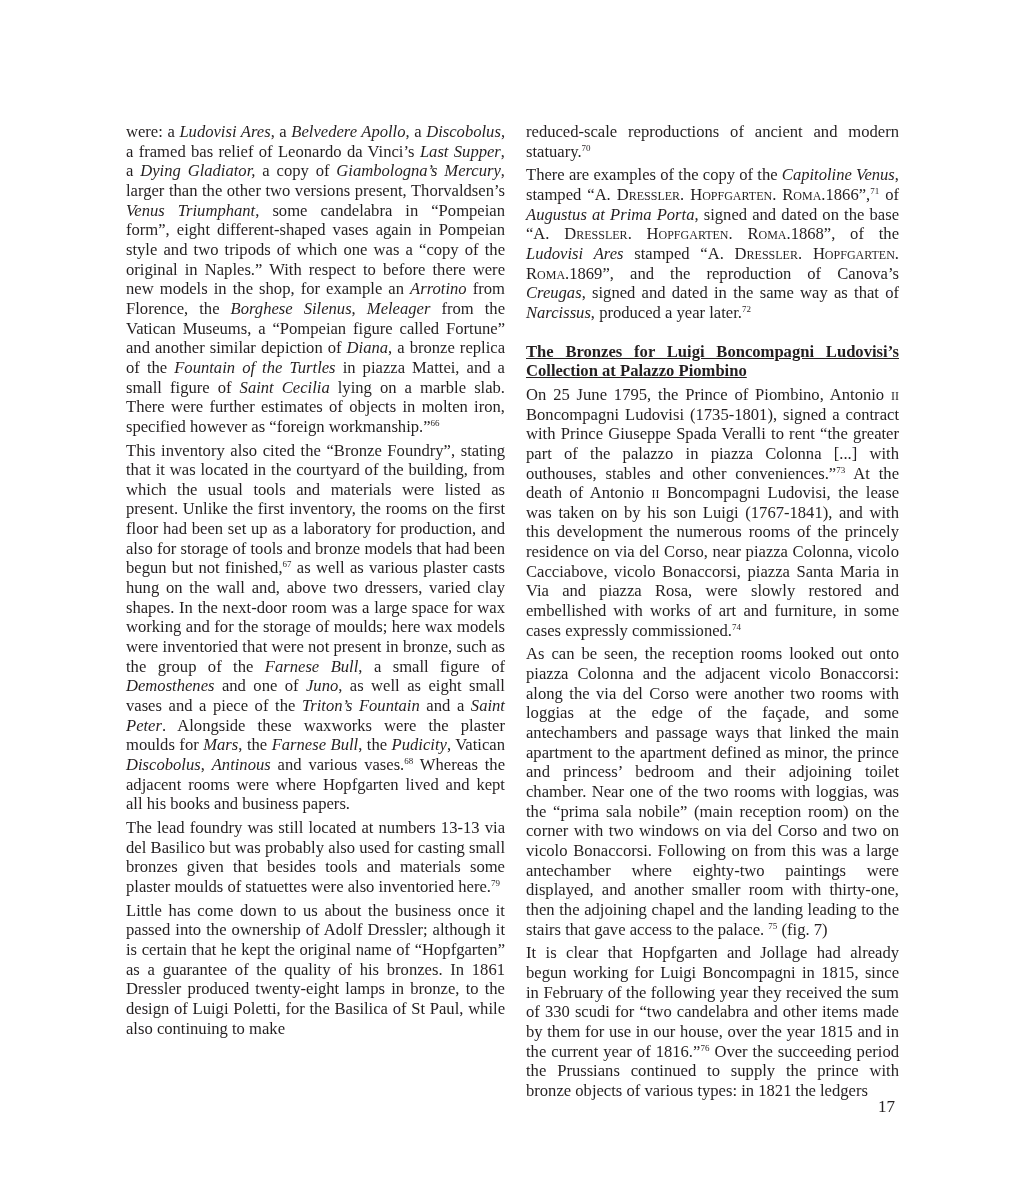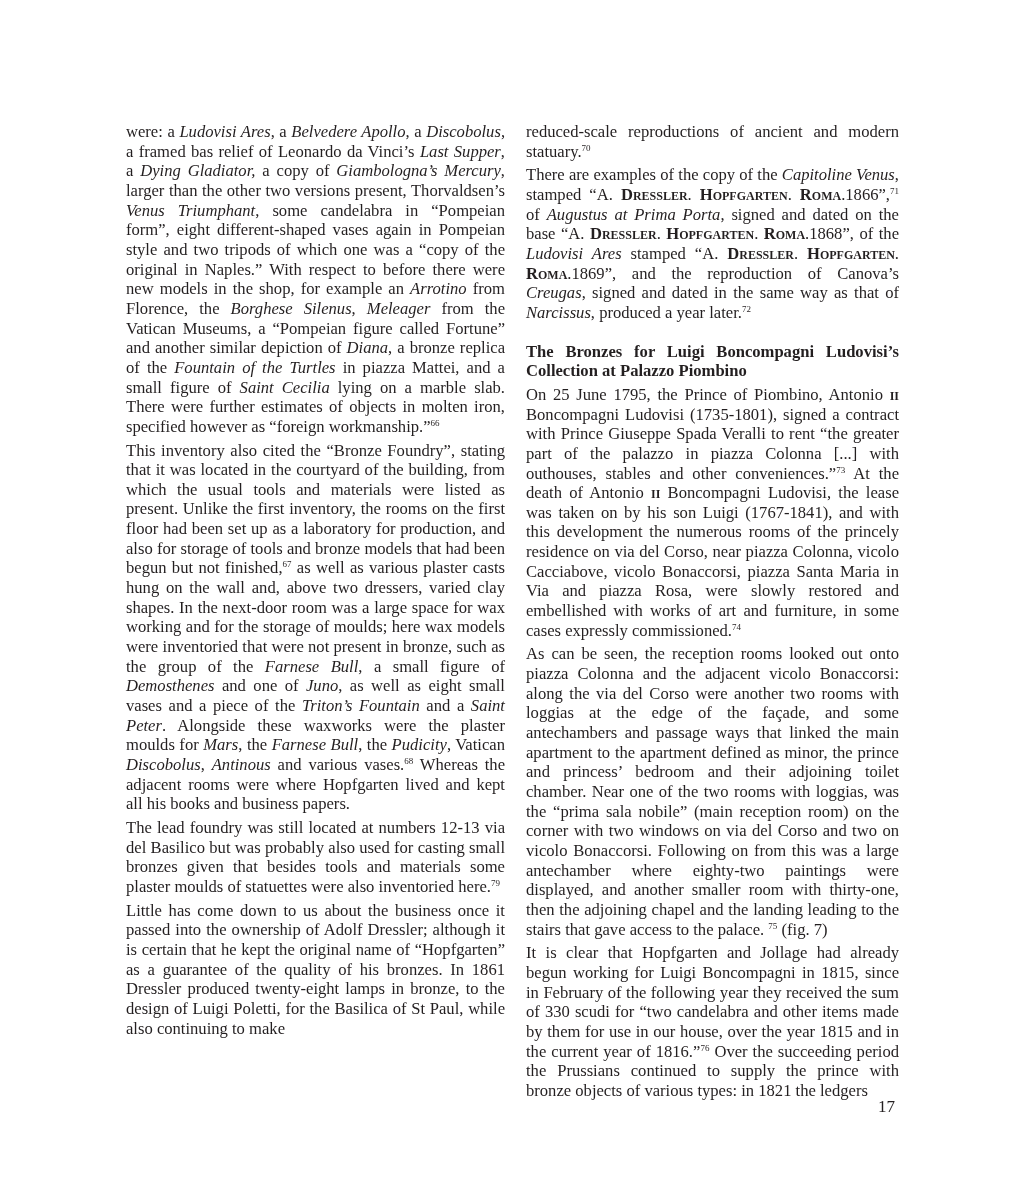--- a/index.html
+++ b/index.html
@@ -3,32 +3,32 @@
 <meta charset="utf-8">
 <style>
   html, body { margin: 0; padding: 0; background: #ffffff; }
   body { width: 1024px; height: 1191px; position: relative; overflow: hidden;
          font-family: "Liberation Serif", "DejaVu Serif", serif; color: #231f20; }
   .col { position: absolute; top: 118px; font-size: 16.6px; line-height: 19.65px;
          text-align: justify; hyphens: none; }
   .col p { margin: 4px; }
   #left-col { left: 122px; width: 387px; }
   #right-col { left: 522px; width: 381px; }
-  .heading { font-weight: bold; margin-top: 19px !important; text-align: justify; }
+  .heading { font-weight: bold; margin-top: 19px !important; text-align: justify; text-decoration: underline; }
   sup { font-size: 9px; line-height: 0; vertical-align: 6px; }
-  .sc { font-variant: small-caps; font-weight: bold; }
+  .sc { font-variant: small-caps; }
   .page-number { position: absolute; left: 878px; top: 1097px; font-size: 17px; }
 </style>
 </head>
 <body>
 
 <div id="left-col" class="col">
     <p><span>were: a </span><em>Ludovisi Ares</em><span>, a </span><em>Belvedere Apollo</em><span>, a </span><em>Discobolus</em><span>, a framed bas relief of Leonardo da Vinci’s </span><em>Last Supper</em><span>, a </span><em>Dying Gladiator,</em><span> a copy of </span><em>Giambologna’s Mercury</em><span>, larger than the other two versions present, Thorvaldsen’s </span><em>Venus Triumphant</em><span>, some candelabra in “Pompeian form”, eight different-shaped vases again in Pompeian style and two tripods of which one was a “copy of the original in Naples.” With respect to before there were new models in the shop, for example an </span><em>Arrotino</em><span> from Florence, the </span><em>Borghese Silenus</em><span>, </span><em>Meleager</em><span> from the Vatican Museums, a “Pompeian figure called Fortune” and another similar depiction of </span><em>Diana</em><span>, a bronze replica of the </span><em>Fountain of the Turtles</em><span> in piazza Mattei, and a small figure of </span><em>Saint Cecilia</em><span> lying on a marble slab. There were further estimates of objects in molten iron, specified however as “foreign workmanship.”</span><sup>66</sup></p>
     <p><span>This inventory also cited the “Bronze Foundry”, stating that it was located in the courtyard of the building, from which the usual tools and materials were listed as present. Unlike the first inventory, the rooms on the first floor had been set up as a laboratory for production, and also for storage of tools and bronze models that had been begun but not finished,</span><sup>67</sup><span> as well as various plaster casts hung on the wall and, above two dressers, varied clay shapes. In the next-door room was a large space for wax working and for the storage of moulds; here wax models were inventoried that were not present in bronze, such as the group of the </span><em>Farnese Bull</em><span>, a small figure of </span><em>Demosthenes</em><span> and one of </span><em>Juno</em><span>, as well as eight small vases and a piece of the </span><em>Triton’s Fountain</em><span> and a </span><em>Saint Peter</em><span>. Alongside these waxworks were the plaster moulds for </span><em>Mars</em><span>, the </span><em>Farnese Bull</em><span>, the </span><em>Pudicity</em><span>, Vatican </span><em>Discobolus</em><span>, </span><em>Antinous</em><span> and various vases.</span><sup>68</sup><span> Whereas the adjacent rooms were where Hopfgarten lived and kept all his books and business papers.</span></p>
-    <p><span>The lead foundry was still located at numbers 12-13 via del Basilico but was probably also used for casting small bronzes given that besides tools and materials some plaster moulds of statuettes were also inventoried here.</span><sup>79</sup></p>
+    <p><span>The lead foundry was still located at numbers 13-13 via del Basilico but was probably also used for casting small bronzes given that besides tools and materials some plaster moulds of statuettes were also inventoried here.</span><sup>79</sup></p>
     <p><span>Little has come down to us about the business once it passed into the ownership of Adolf Dressler; although it is certain that he kept the original name of “Hopfgarten” as a guarantee of the quality of his bronzes. In 1861 Dressler produced twenty-eight lamps in bronze, to the design of Luigi Poletti, for the Basilica of St Paul, while also continuing to make</span></p>
   </div>
 <div id="right-col" class="col">
     <p><span>reduced-scale reproductions of ancient and modern statuary.</span><sup>70</sup></p>
     <p><span>There are examples of the copy of the </span><em>Capitoline Venus</em><span>, stamped “A. </span><span class="sc">Dressler</span><span>. </span><span class="sc">Hopfgarten</span><span>. </span><span class="sc">Roma</span><span>.1866”,</span><sup>71</sup><span> of </span><em>Augustus at Prima Porta</em><span>, signed and dated on the base “A. </span><span class="sc">Dressler</span><span>. </span><span class="sc">Hopfgarten</span><span>. </span><span class="sc">Roma</span><span>.1868”, of the </span><em>Ludovisi Ares</em><span> stamped “A. </span><span class="sc">Dressler</span><span>. </span><span class="sc">Hopfgarten</span><span>. </span><span class="sc">Roma</span><span>.1869”, and the reproduction of Canova’s </span><em>Creugas</em><span>, signed and dated in the same way as that of </span><em>Narcissus</em><span>, produced a year later.</span><sup>72</sup></p>
     <p class="heading"><span>The Bronzes for Luigi Boncompagni Ludovisi’s Collection at Palazzo Piombino</span></p>
     <p><span>On 25 June 1795, the Prince of Piombino, Antonio </span><span class="sc">ii</span><span> Boncompagni Ludovisi (1735-1801), signed a contract with Prince Giuseppe Spada Veralli to rent “the greater part of the palazzo in piazza Colonna [...] with outhouses, stables and other conveniences.”</span><sup>73</sup><span> At the death of Antonio </span><span class="sc">ii</span><span> Boncompagni Ludovisi, the lease was taken on by his son Luigi (1767-1841), and with this development the numerous rooms of the princely residence on via del Corso, near piazza Colonna, vicolo Cacciabove, vicolo Bonaccorsi, piazza Santa Maria in Via and piazza Rosa, were slowly restored and embellished with works of art and furniture, in some cases expressly commissioned.</span><sup>74</sup></p>
     <p><span>As can be seen, the reception rooms looked out onto piazza Colonna and the adjacent vicolo Bonaccorsi: along the via del Corso were another two rooms with loggias at the edge of the façade, and some antechambers and passage ways that linked the main apartment to the apartment defined as minor, the prince and princess’ bedroom and their adjoining toilet chamber. Near one of the two rooms with loggias, was the “prima sala nobile” (main reception room) on the corner with two windows on via del Corso and two on vicolo Bonaccorsi. Following on from this was a large antechamber where eighty-two paintings were displayed, and another smaller room with thirty-one, then the adjoining chapel and the landing leading to the stairs that gave access to the palace. </span><sup>75</sup><span> (fig. 7)</span></p>
     <p><span>It is clear that Hopfgarten and Jollage had already begun working for Luigi Boncompagni in 1815, since in February of the following year they received the sum of 330 scudi for “two candelabra and other items made by them for use in our house, over the year 1815 and in the current year of 1816.”</span><sup>76</sup><span> Over the succeeding period the Prussians continued to supply the prince with bronze objects of various types: in 1821 the ledgers</span></p>
   </div>

